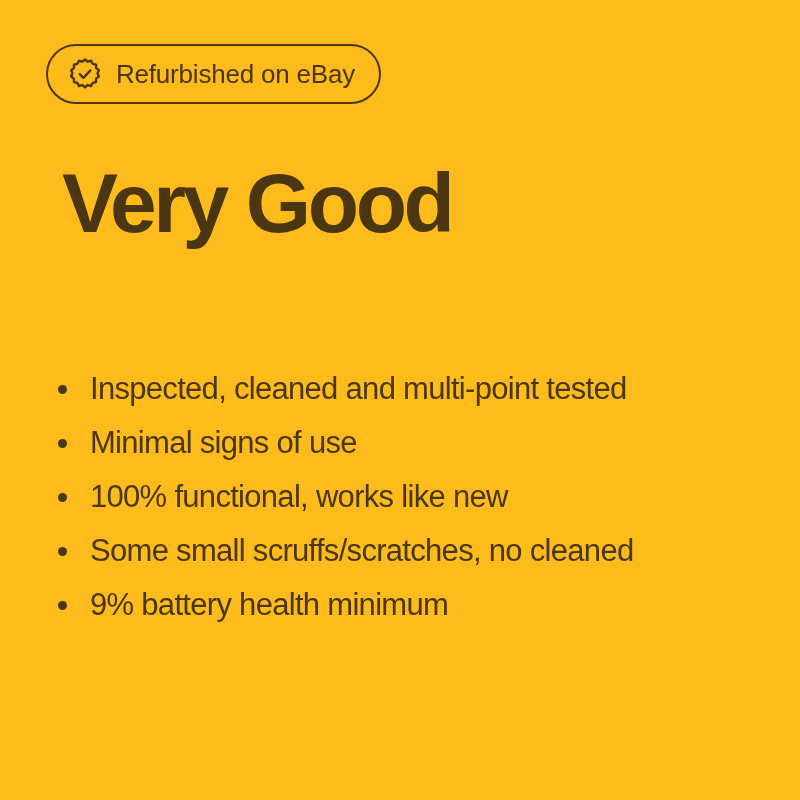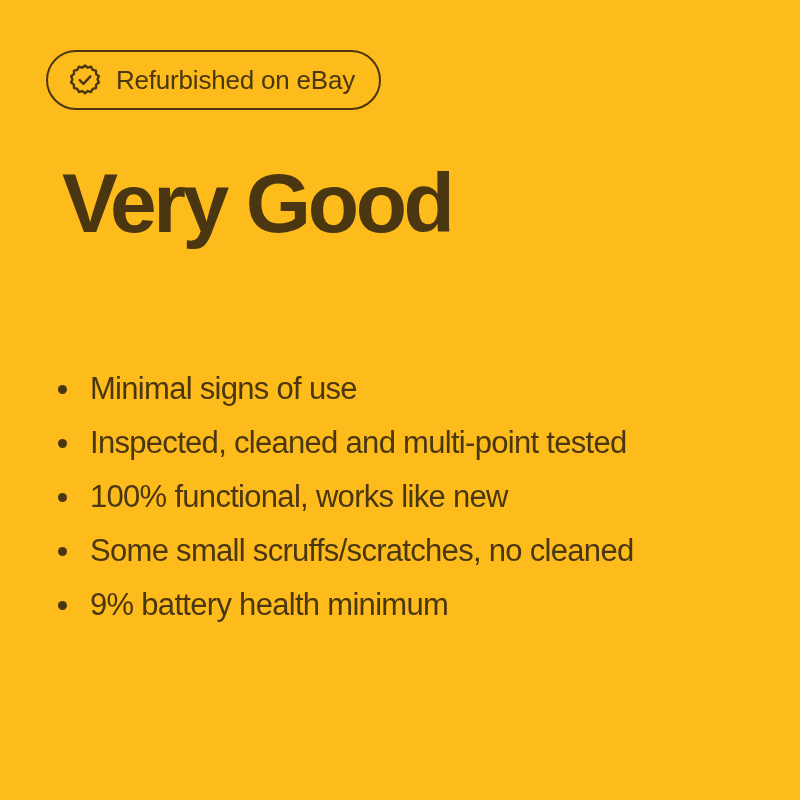--- a/index.html
+++ b/index.html
@@ -21,21 +21,21 @@
     width: 800px;
     height: 800px;
     background: #FDBC1B;
     box-sizing: border-box;
   }
 
   
   .badge-pill {
     position: absolute;
     left: 46px;
-    top: 50px;
+    top: 44px;
     height: 60px;
     display: inline-flex;
     align-items: center;
     gap: 14px;
     padding: 0 24px 0 20px;
     border: 2px solid #4A3610;
     border-radius: 32px;
     box-sizing: border-box;
     background: transparent;
   }
@@ -134,25 +134,25 @@
     <span class="badge-text">Refurbished on eBay</span>
   </div>
 
   <h1 class="headline">
     <span class="hl-line">Very Good</span>
   </h1>
 
   <ul class="features">
     <li class="feature-item">
       <span class="feature-bullet"></span>
-      <span class="feature-text">Minimal signs of use</span>
+      <span class="feature-text">Inspected, cleaned and multi-point tested</span>
     </li>
     <li class="feature-item">
       <span class="feature-bullet"></span>
-      <span class="feature-text">Inspected, cleaned and multi-point tested</span>
+      <span class="feature-text">Minimal signs of use</span>
     </li>
     <li class="feature-item">
       <span class="feature-bullet"></span>
       <span class="feature-text">100% functional, works like new</span>
     </li>
     <li class="feature-item">
       <span class="feature-bullet"></span>
       <span class="feature-text">Some small scruffs/scratches, no cleaned</span>
     </li>
     <li class="feature-item">

